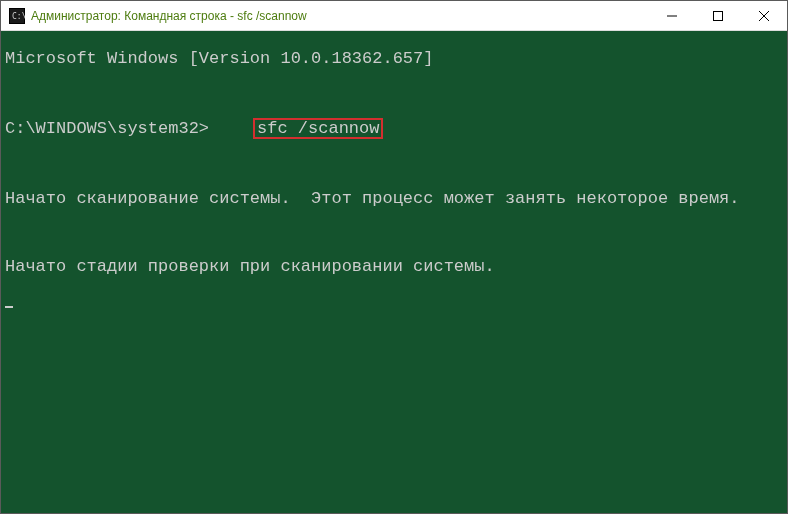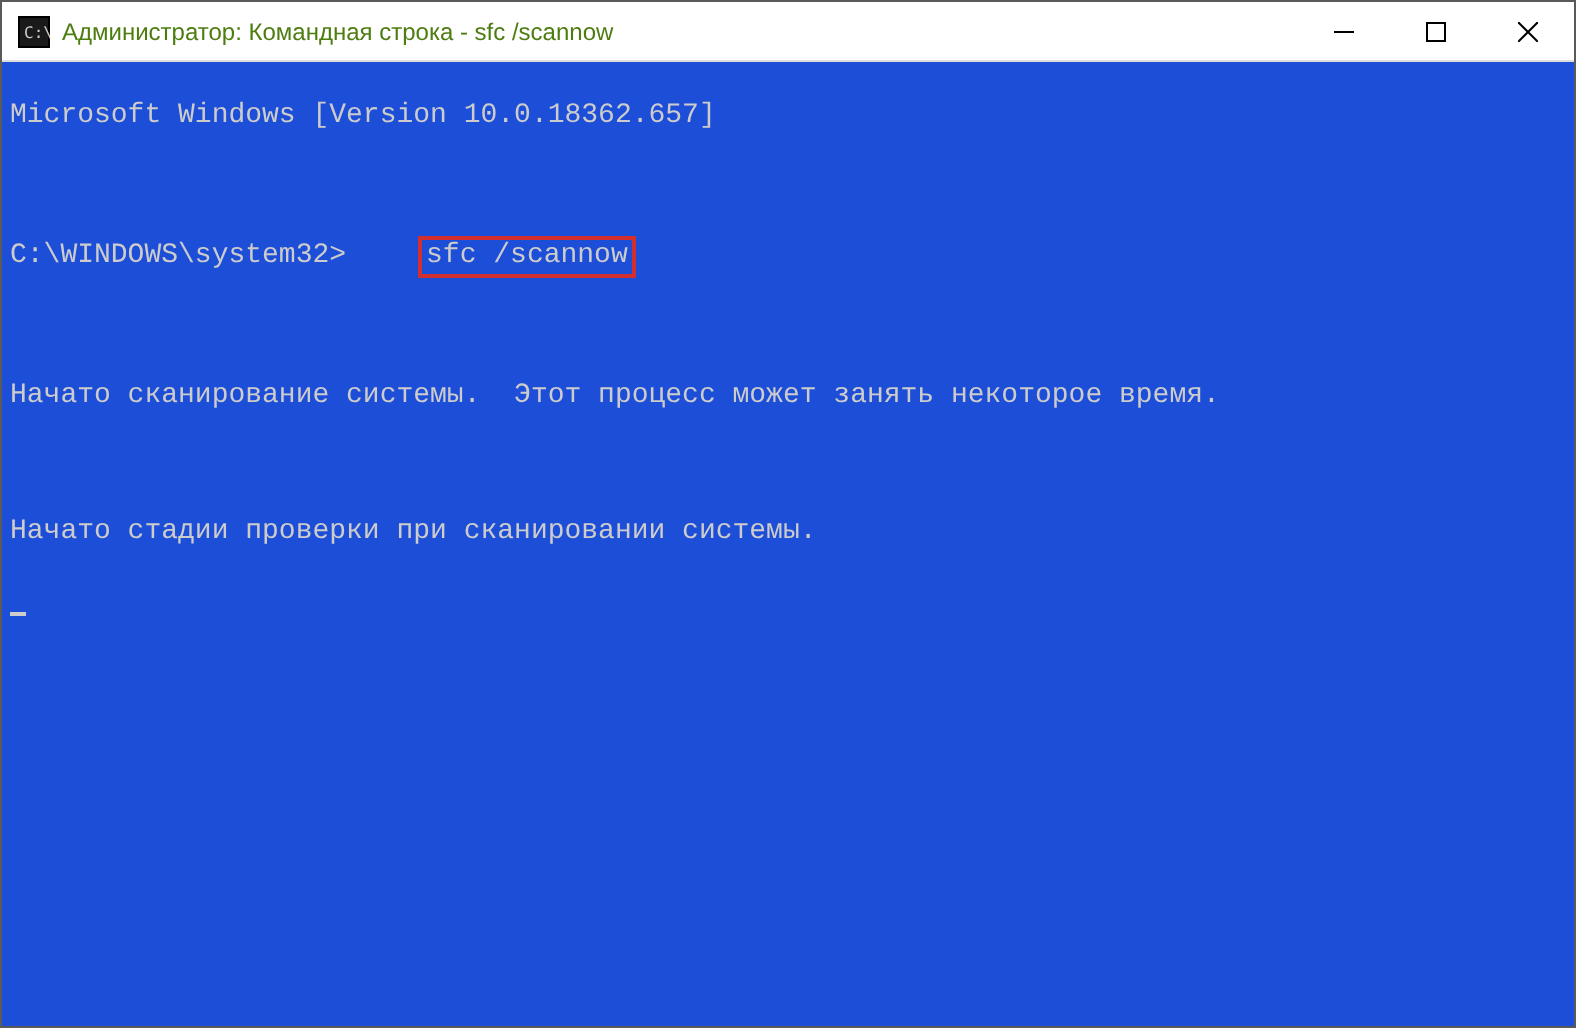--- a/index.html
+++ b/index.html
@@ -61,42 +61,42 @@
       background: transparent;
       border: none;
       cursor: pointer;
     }
     .win-btn svg {
       width: 10px;
       height: 10px;
     }
     .console {
       flex: 1;
-      background: #1d4ed8;
+      background: #14532d;
       color: #ccc;
       font-family: 'Consolas', 'Courier New', monospace;
-      font-size: 14px;
+      font-size: 17px;
       line-height: 17px;
       padding: 2px 4px;
       overflow: hidden;
       white-space: pre;
     }
     .line {
       display: block;
     }
     .prompt-line {
       display: flex;
       align-items: center;
+      gap: 44px;
     }
     .highlight-box {
       border: 2px solid #d32f2f;
       padding: 0 2px;
       display: inline-block;
       line-height: 17px;
-      margin-left: 36px;
     }
     .cursor {
       display: inline-block;
       width: 8px;
       height: 2px;
       background: #ccc;
       vertical-align: bottom;
       margin-bottom: 1px;
     }
   </style>

